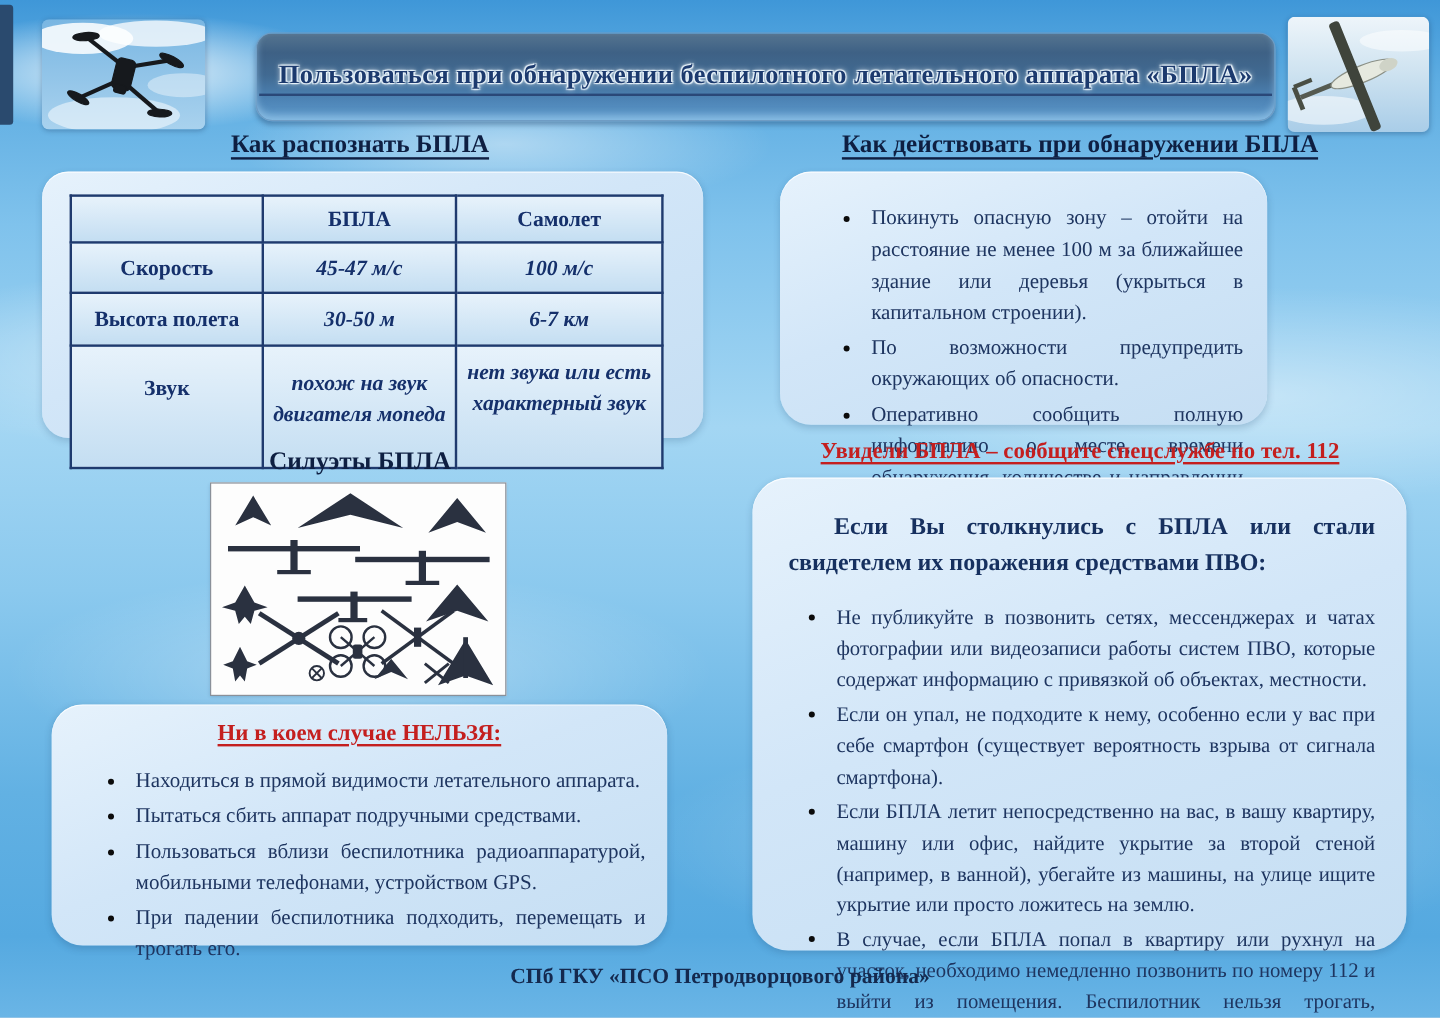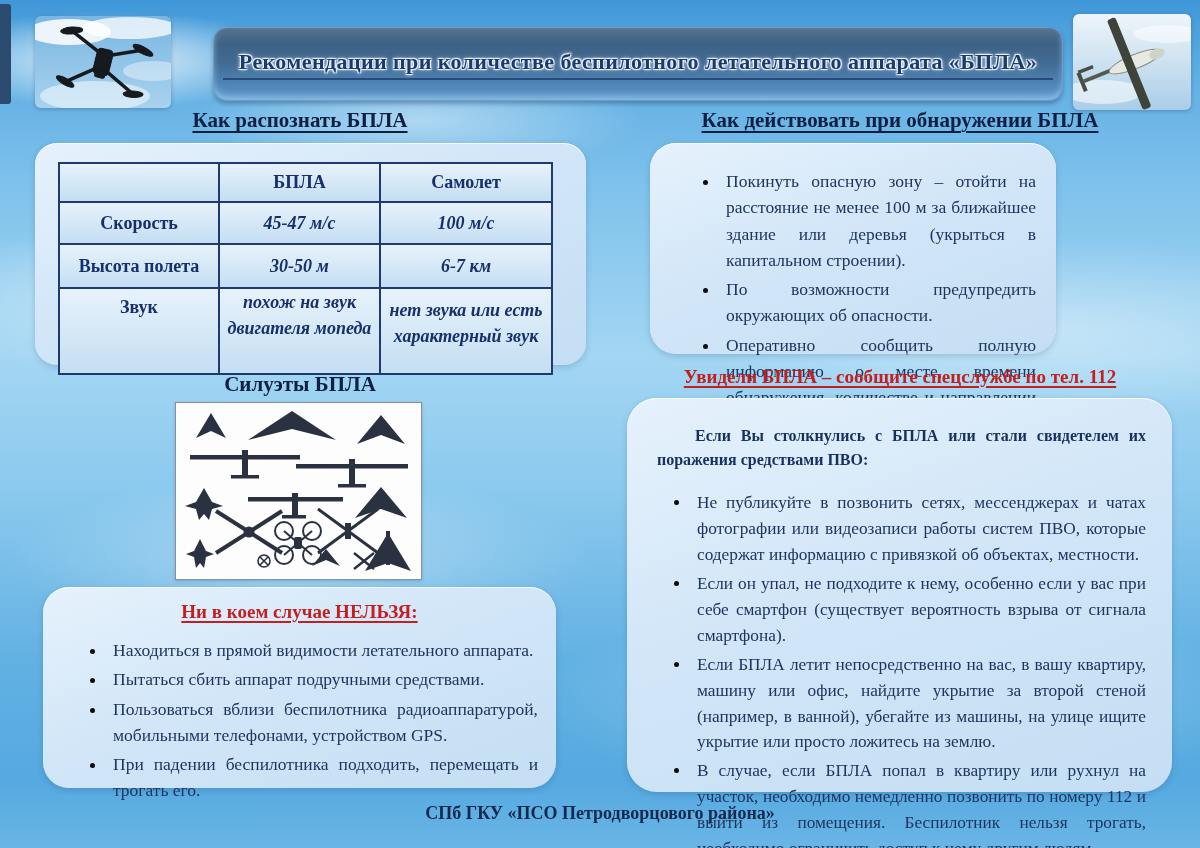--- a/index.html
+++ b/index.html
@@ -73,21 +73,21 @@
          text-decoration:underline;text-decoration-thickness:2px;text-underline-offset:3px;}
   .forbid-box ul{margin:14px 18px 0 44px;padding-left:20px;font-size:17.5px;}
   
   .act-box{left:650px;top:143px;width:406px;height:211px;}
   .act-box ul{margin:25px 20px 0 30px;padding-left:40px;font-size:17.5px;}
   
   .red-line{left:650px;top:366px;width:500px;text-align:center;font-size:19px;font-weight:bold;color:#c41f1f;
             text-decoration:underline;text-decoration-thickness:2px;text-underline-offset:3px;}
   
   .enc-box{left:627px;top:398px;width:545px;height:394px;border-radius:30px;}
-  .enc-h{margin:26px 26px 0 30px;text-indent:38px;text-align:justify;font-size:16px;font-weight:bold;color:#16305f;line-height:1.5;}
+  .enc-h{margin:26px 26px 0 30px;text-indent:38px;text-align:justify;font-size:20px;font-weight:bold;color:#16305f;line-height:1.5;}
   .enc-box ul{margin:18px 26px 0 34px;padding-left:30px;font-size:17.3px;}
   
   .footer{left:0;top:803px;width:1200px;text-align:center;font-size:18px;font-weight:bold;color:#14294e;}
 </style>
 </head>
 <body>
 
 <div id="page">
 
   <div class="abs edge-strip"></div>
@@ -114,21 +114,21 @@
         <line x1="7" y1="9" x2="35" y2="23" stroke-width="3.5"></line>
         <ellipse cx="-38" cy="-23" rx="11" ry="3.4" transform="rotate(-18 -38 -23)"></ellipse>
         <ellipse cx="36" cy="-21" rx="11" ry="3.4" transform="rotate(14 36 -21)"></ellipse>
         <ellipse cx="-32" cy="28" rx="10" ry="3.2" transform="rotate(16 -32 28)"></ellipse>
         <ellipse cx="37" cy="24" rx="10" ry="3.2" transform="rotate(-12 37 24)"></ellipse>
       </g>
     </svg>
   </div>
 
   <div class="abs banner">
-    <span class="banner-title">Рекомендации при количестве беспилотного летательного аппарата «БПЛА»</span>
+    <span class="banner-title">Пользоваться при обнаружении беспилотного летательного аппарата «БПЛА»</span>
   </div>
 
   <div class="abs photo uav">
     <svg width="118" height="96" viewBox="0 0 118 96">
       <defs>
         <linearGradient id="skg2" x1="0" y1="0" x2="0" y2="1">
           <stop offset="0" stop-color="#eef5fa"></stop>
             <stop offset="0.5" stop-color="#cde2f0"></stop>
             <stop offset="1" stop-color="#a9cde8"></stop>
         </linearGradient>
@@ -168,22 +168,22 @@
         <td class="lbl">Скорость</td>
         <td class="val">45-47 м/с</td>
         <td class="val">100 м/с</td>
       </tr>
       <tr class="r2">
         <td class="lbl">Высота полета</td>
         <td class="val">30-50 м</td>
         <td class="val">6-7 км</td>
       </tr>
       <tr class="r3">
-        <td class="lbl" style="vertical-align:top;padding-top:8px;">Звук</td>
-        <td class="val" style="vertical-align:top;padding-top:0;">похож на звук двигателя мопеда</td>
+        <td class="lbl" style="vertical-align:top;padding-top:24px;">Звук</td>
+        <td class="val" style="vertical-align:top;padding-top:17px;">похож на звук двигателя мопеда</td>
         <td class="val" style="vertical-align:top;padding-top:8px;">нет звука или есть характерный звук</td>
       </tr>
     </tbody>
       </table>
   </div>
 
   <div class="abs h2 silh-h">Силуэты БПЛА</div>
 
   <div class="abs silh-box">
     <svg width="243" height="174" viewBox="0 0 243 174">

